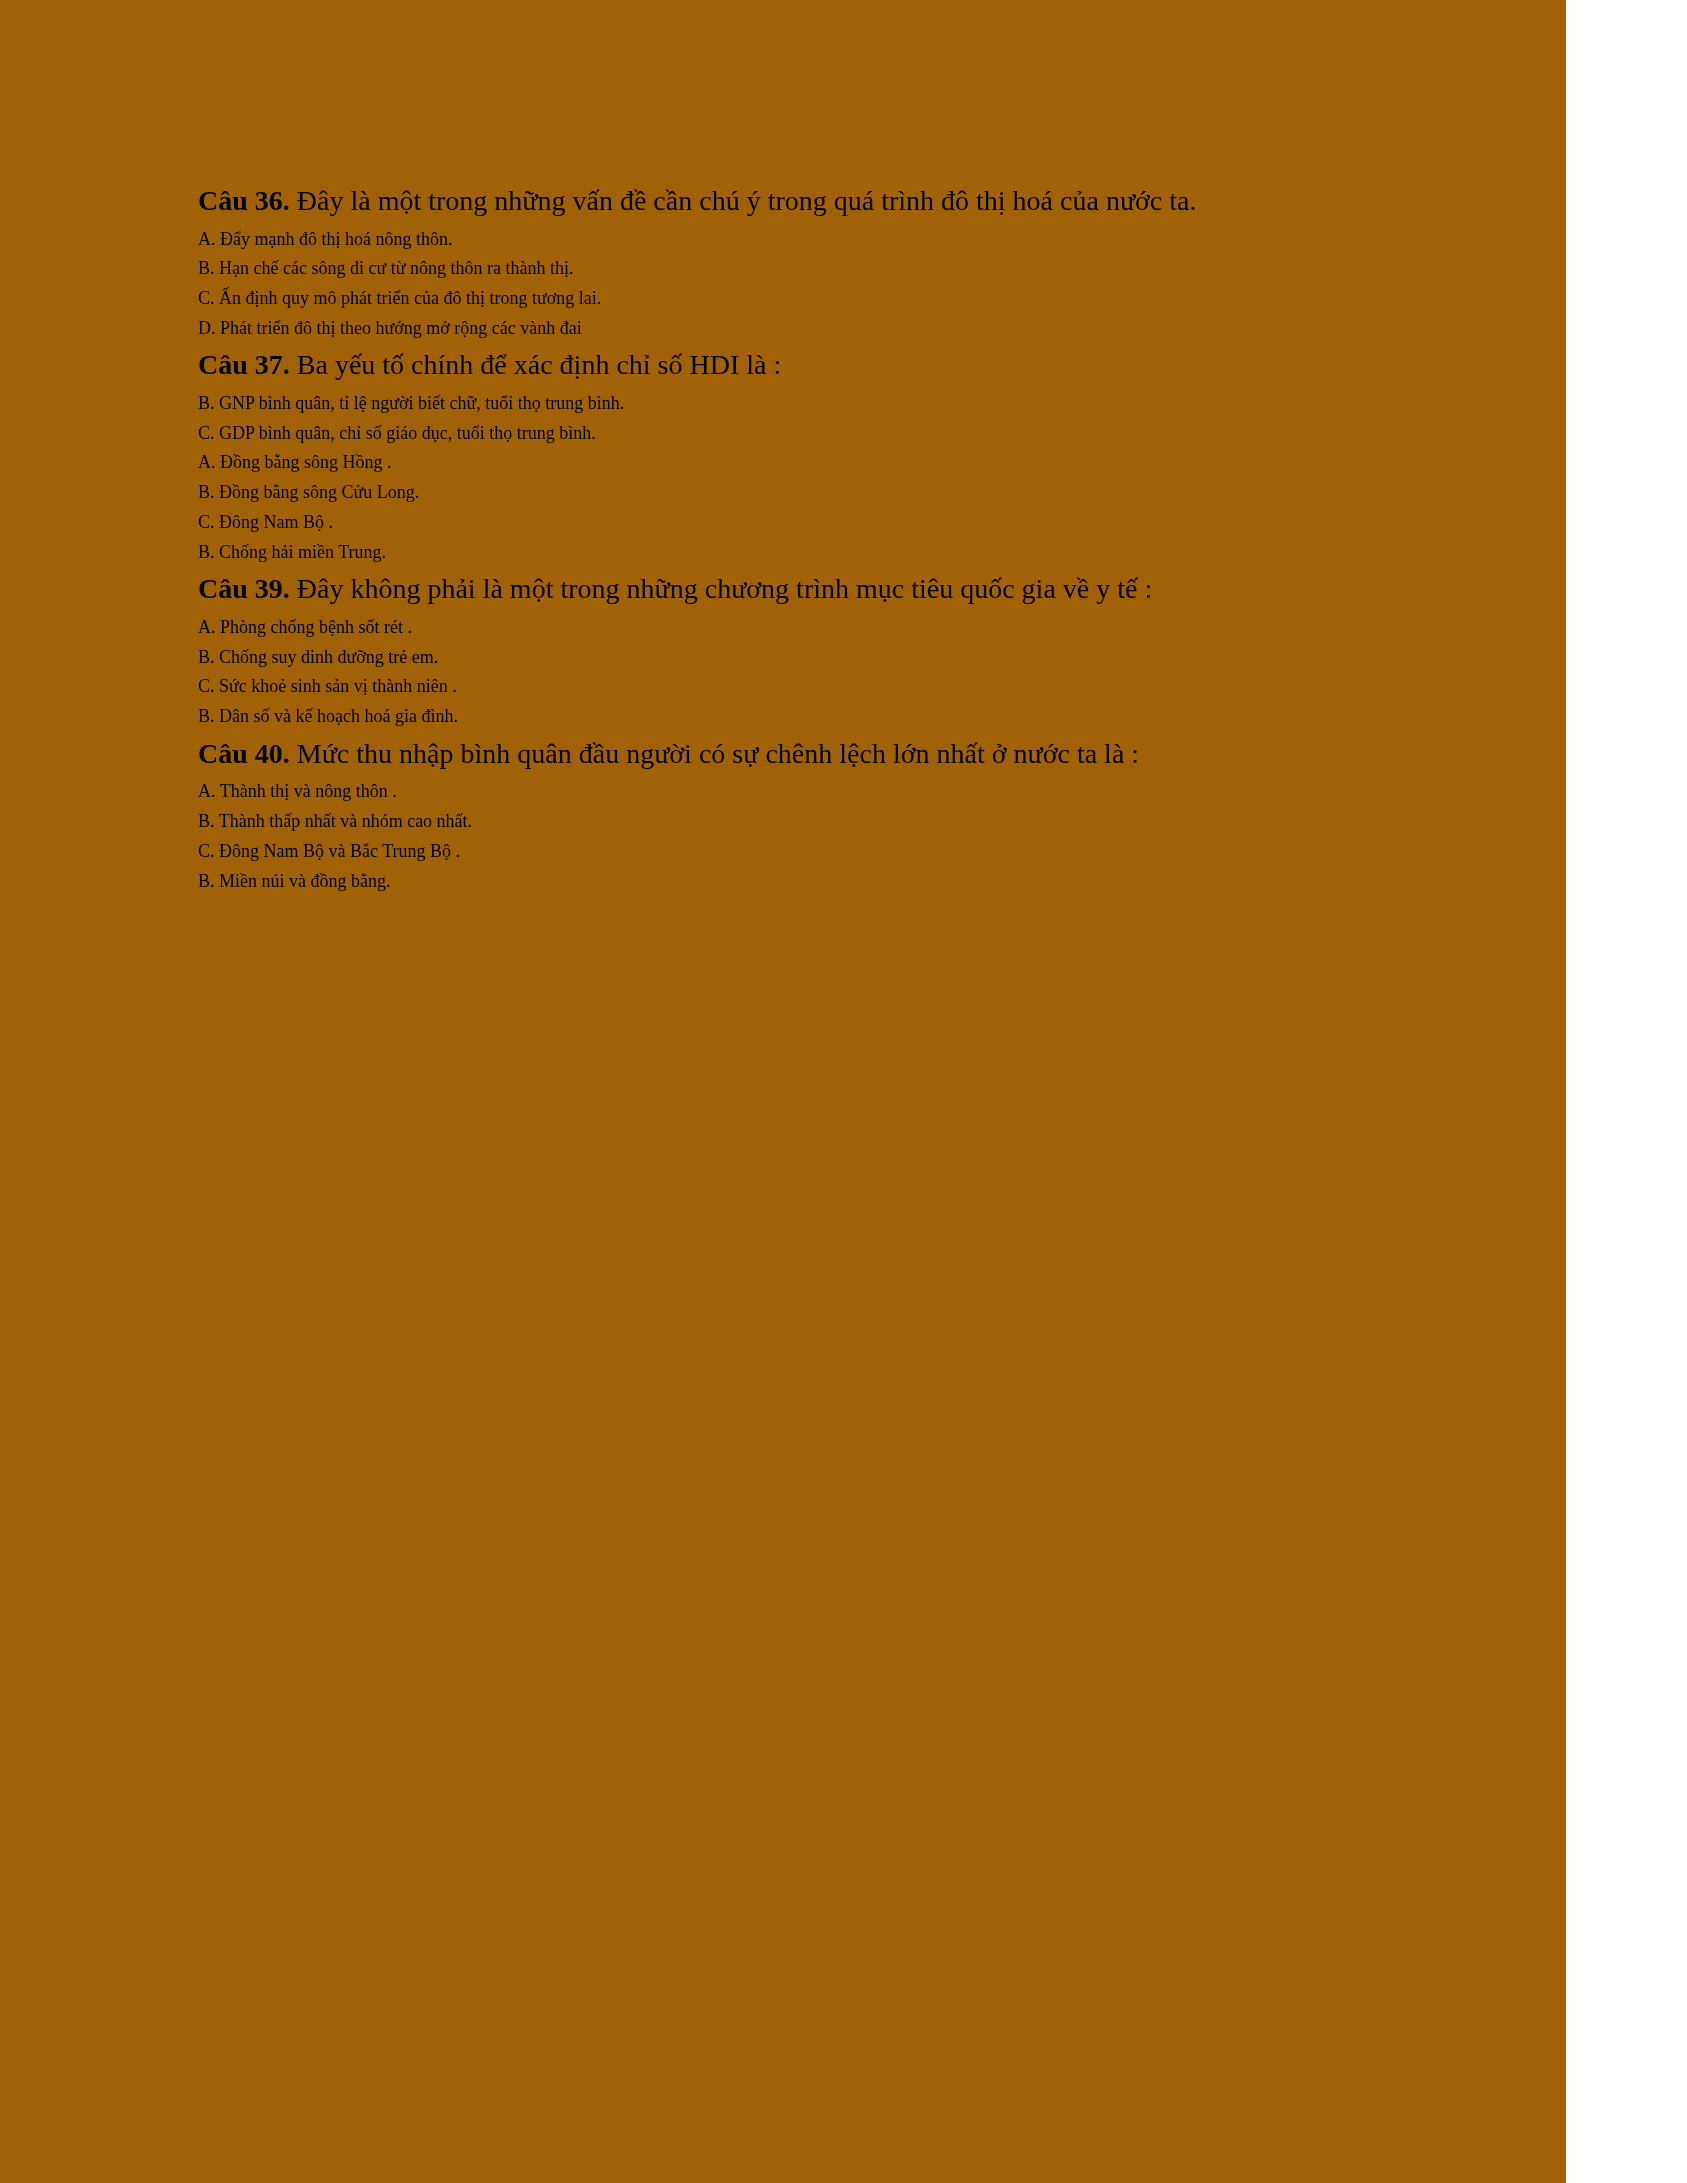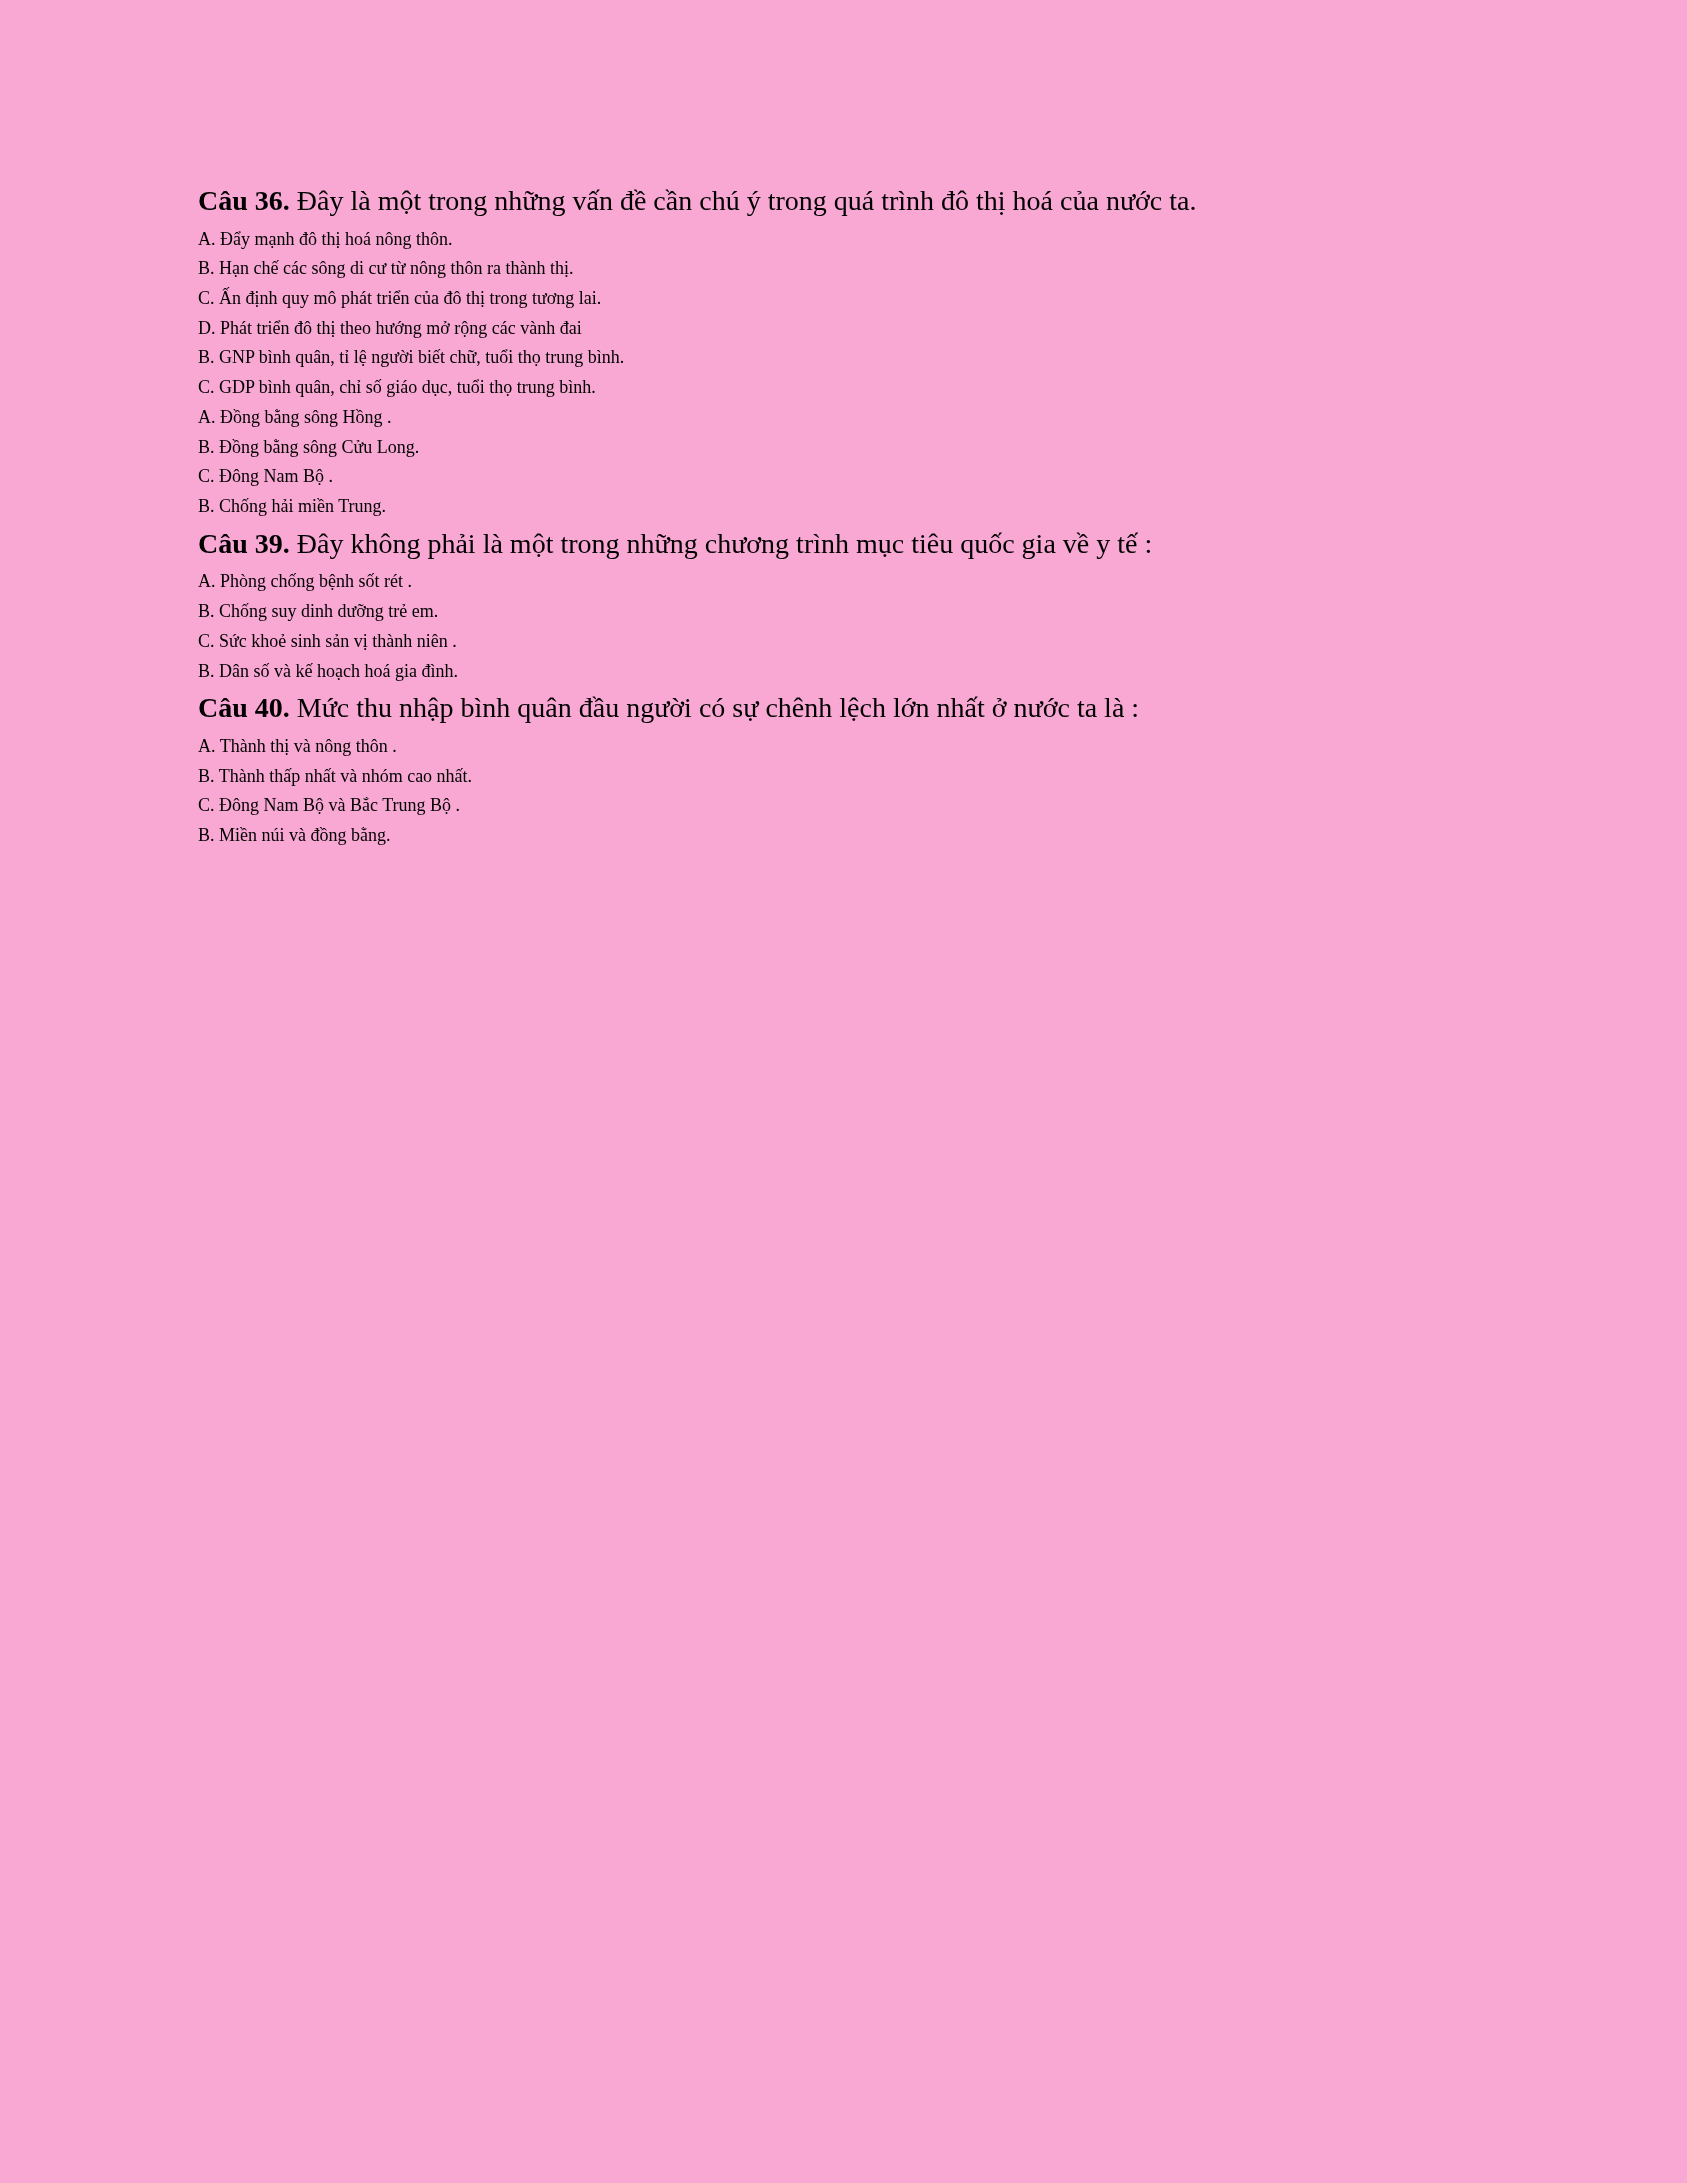--- a/index.html
+++ b/index.html
@@ -9,23 +9,23 @@
   }
   body {
     width: 1687px;
     height: 2183px;
     font-family: "Liberation Serif", "DejaVu Serif", serif;
     color: #000000;
     -webkit-font-smoothing: antialiased;
   }
   .page {
     position: relative;
-    width: 1687px;
+    width: 1566px;
     height: 2183px;
-    background: #f9a8d4;
+    background: #a16207;
     box-sizing: border-box;
     padding: 179px 198px 16px 198px;
   }
   .doc-body {
     width: 1290px;
   }
   .q-block {
     margin: 0 0 0 0;
   }
   .q-stem {
@@ -52,20 +52,21 @@
 
     <div class="q-block">
       <p class="q-stem"><span class="q-label">Câu 36.</span><span> Đây là một trong những vấn đề cần chú ý trong quá trình đô thị hoá của nước ta.</span></p>
       <p class="q-option">A. Đẩy mạnh đô thị hoá nông thôn.</p>
       <p class="q-option">B. Hạn chế các sông di cư từ nông thôn ra thành thị.</p>
       <p class="q-option">C. Ấn định quy mô phát triển của đô thị trong tương lai.</p>
       <p class="q-option">D. Phát triển đô thị theo hướng mở rộng các vành đai</p>
     </div>
 
     <div class="q-block">
+      <p class="q-stem"><span class="q-label">Câu 37.</span><span> Ba yếu tố chính để xác định chỉ số HDI là :</span></p>
       <p class="q-option">B. GNP bình quân, tỉ lệ người biết chữ, tuổi thọ trung bình.</p>
       <p class="q-option">C. GDP bình quân, chỉ số giáo dục, tuổi thọ trung bình.</p>
     </div>
 
     <div class="q-block">
       <p class="q-option">A. Đồng bằng sông Hồng .</p>
       <p class="q-option">B. Đồng bằng sông Cửu Long.</p>
       <p class="q-option">C. Đông Nam Bộ .</p>
       <p class="q-option">B. Chống hải miền Trung.</p>
     </div>

